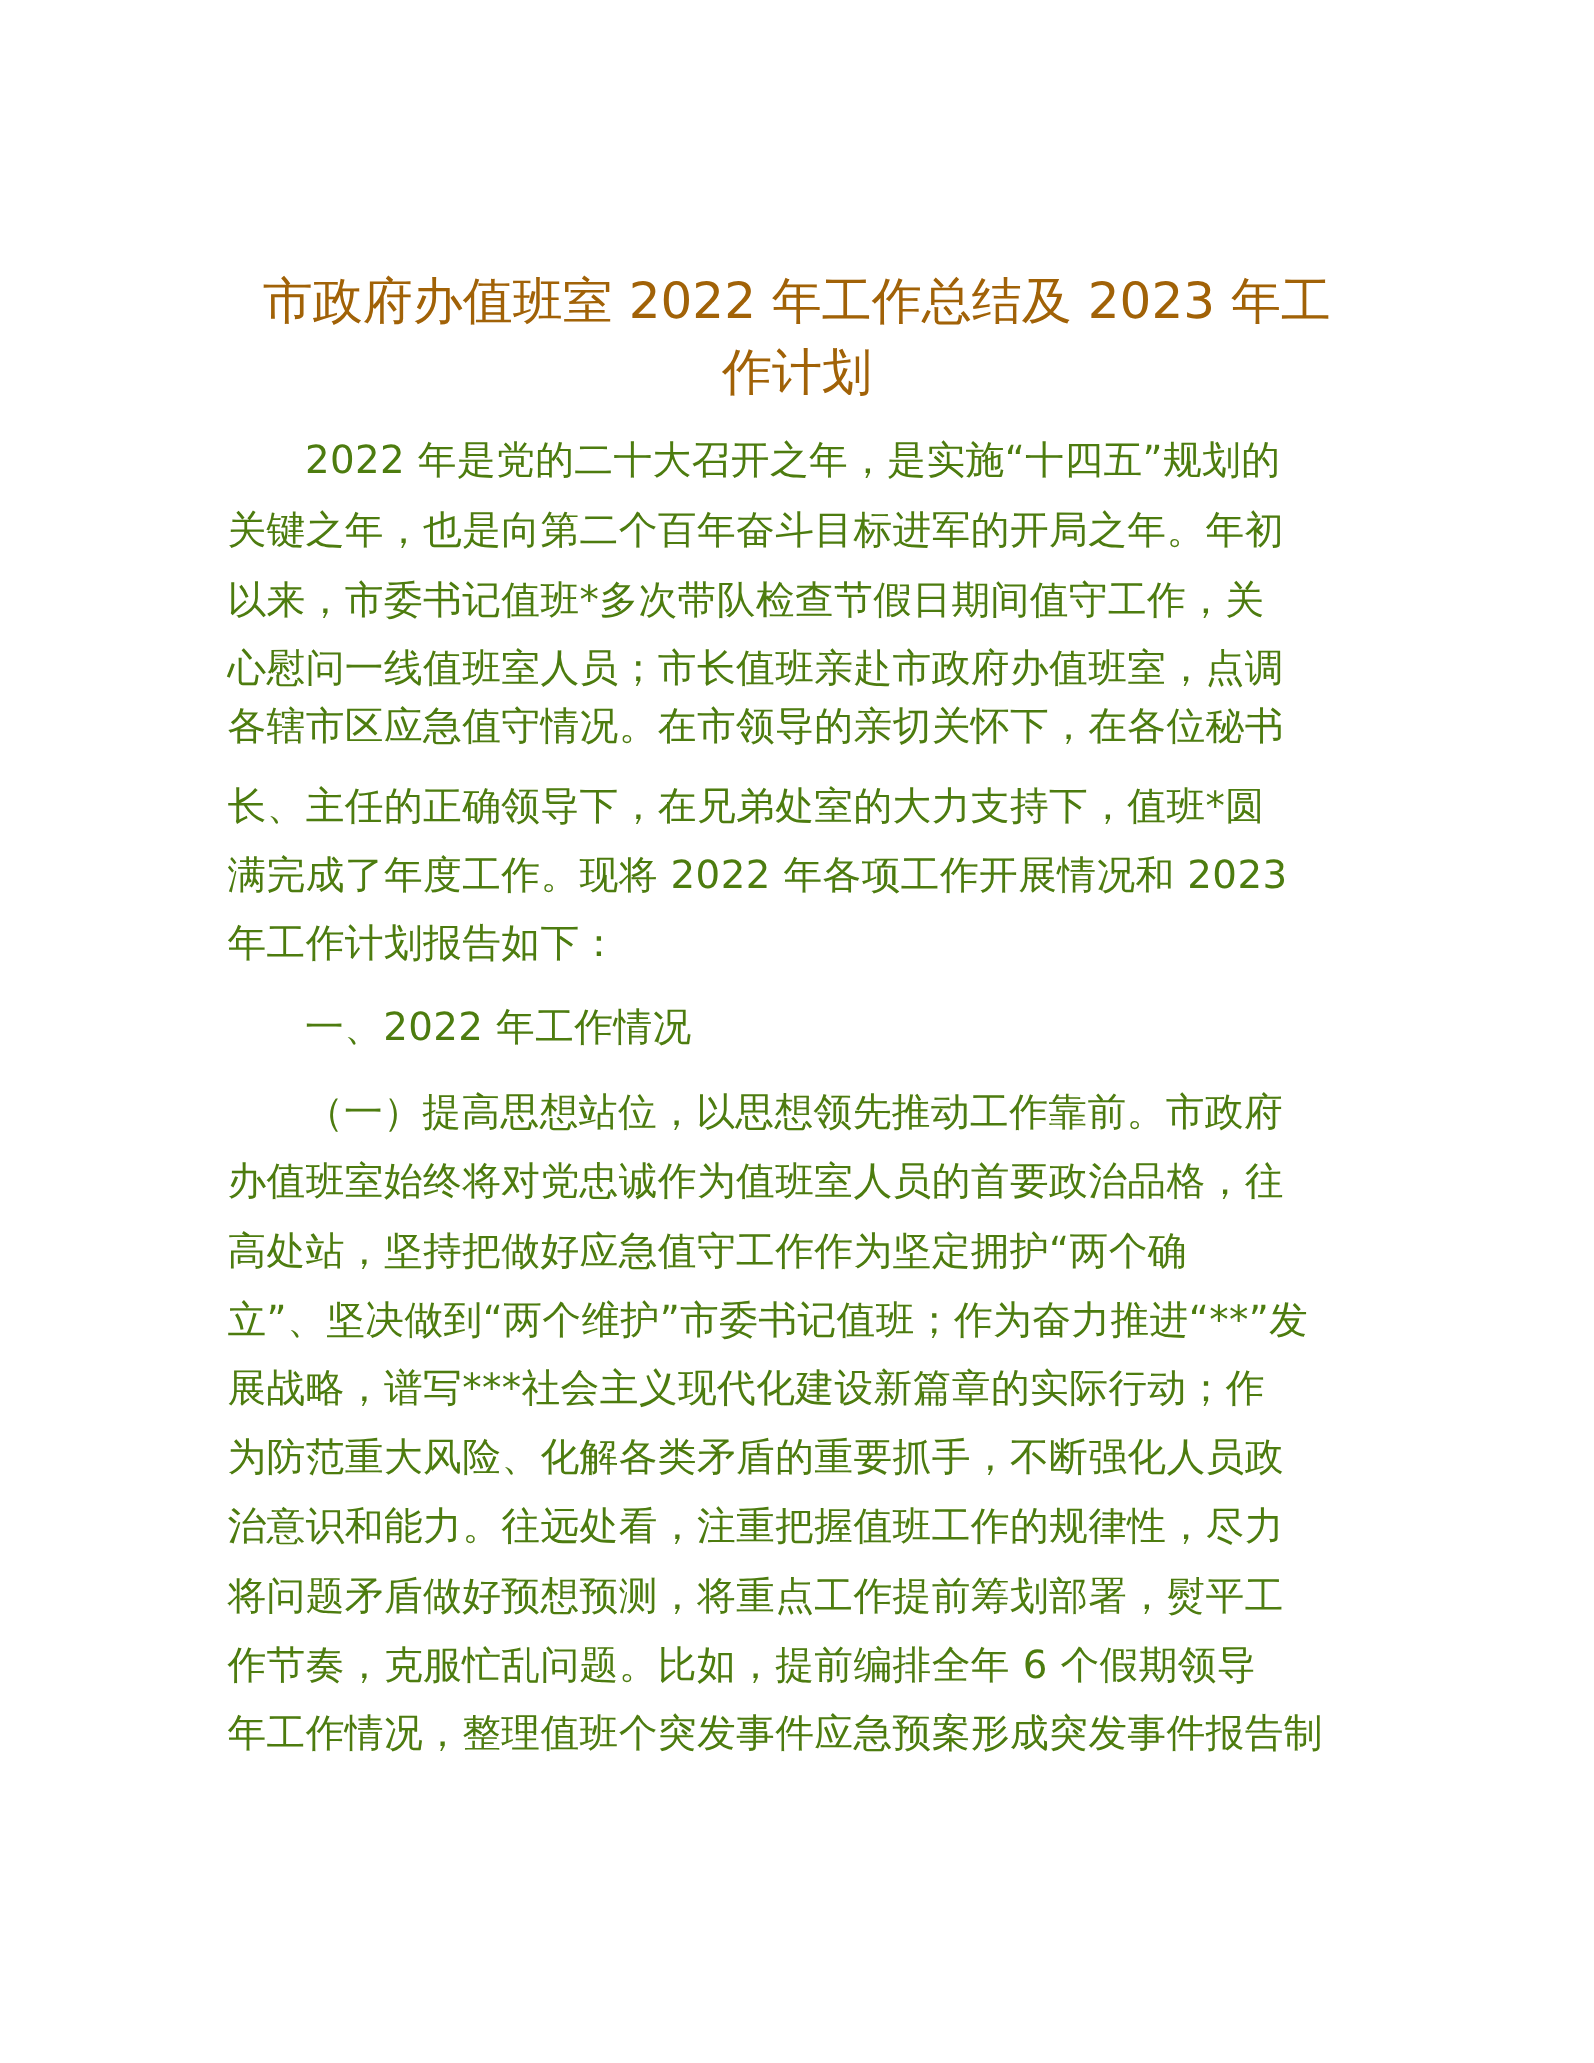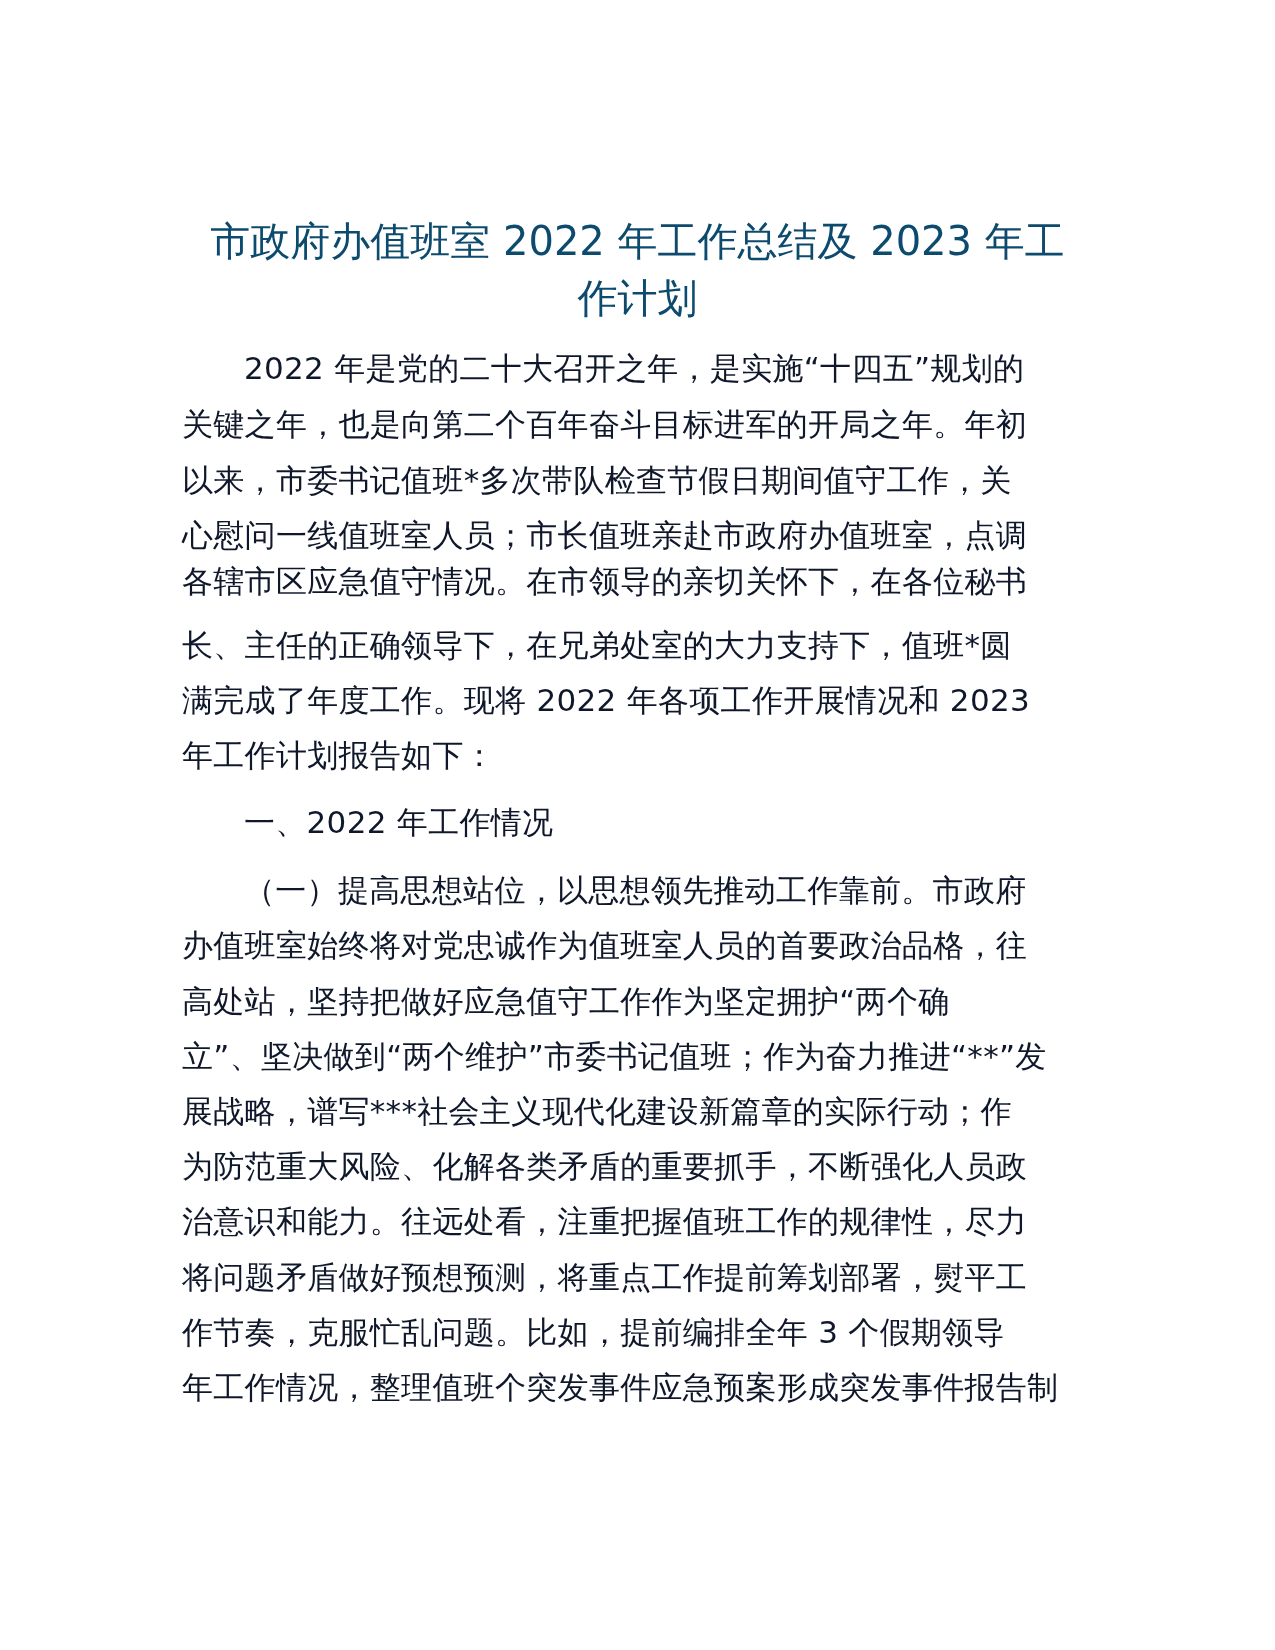--- a/index.html
+++ b/index.html
@@ -23,32 +23,32 @@
       height: 1650px;
       background: #ffffff;
     }
     .title {
       position: absolute;
       left: 0;
       width: 1275px;
       text-align: center;
       font-size: 40px;
       line-height: 56px;
-      color: #0c4a6e;
+      color: #a16207;
       white-space: nowrap;
     }
     .title-line-1 { top: 213px; }
     .title-line-2 { top: 270px; }
     .body-line {
       position: absolute;
       left: 182px;
       width: 880px;
       font-size: 31px;
       line-height: 44px;
-      color: #0f172a;
+      color: #4d7c0f;
       white-space: nowrap;
       letter-spacing: 0.3px;
     }
     .indent { left: 244px; }
   </style>
 </head>
 <body>
 
 <div class="page">
 
@@ -70,17 +70,17 @@
 
   <div>
     <div class="body-line indent" style="top:868px;">（一）提高思想站位，以思想领先推动工作靠前。市政府</div>
     <div class="body-line" style="top:923px;">办值班室始终将对党忠诚作为值班室人员的首要政治品格，往</div>
     <div class="body-line" style="top:979px;">高处站，坚持把做好应急值守工作作为坚定拥护“两个确</div>
     <div class="body-line" style="top:1034px;">立”、坚决做到“两个维护”市委书记值班；作为奋力推进“**”发</div>
     <div class="body-line" style="top:1089px;">展战略，谱写***社会主义现代化建设新篇章的实际行动；作</div>
     <div class="body-line" style="top:1144px;">为防范重大风险、化解各类矛盾的重要抓手，不断强化人员政</div>
     <div class="body-line" style="top:1199px;">治意识和能力。往远处看，注重把握值班工作的规律性，尽力</div>
     <div class="body-line" style="top:1255px;">将问题矛盾做好预想预测，将重点工作提前筹划部署，熨平工</div>
-    <div class="body-line" style="top:1310px;">作节奏，克服忙乱问题。比如，提前编排全年 3 个假期领导</div>
+    <div class="body-line" style="top:1310px;">作节奏，克服忙乱问题。比如，提前编排全年 6 个假期领导</div>
     <div class="body-line" style="top:1365px;">年工作情况，整理值班个突发事件应急预案形成突发事件报告制</div>
   </div>
 
 </div>
 
 </body></html>

